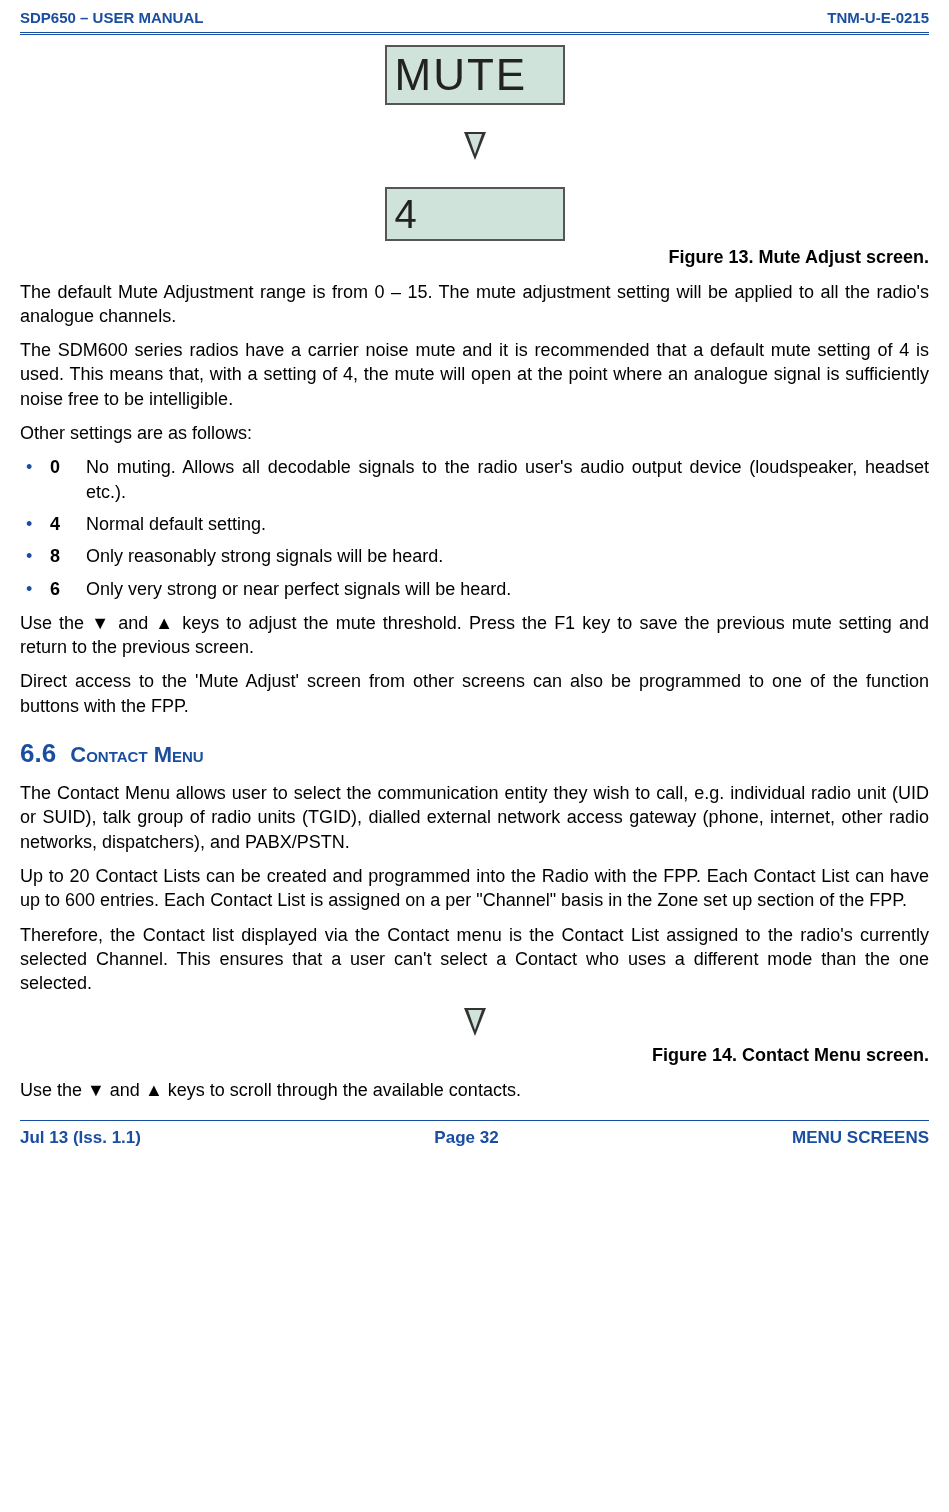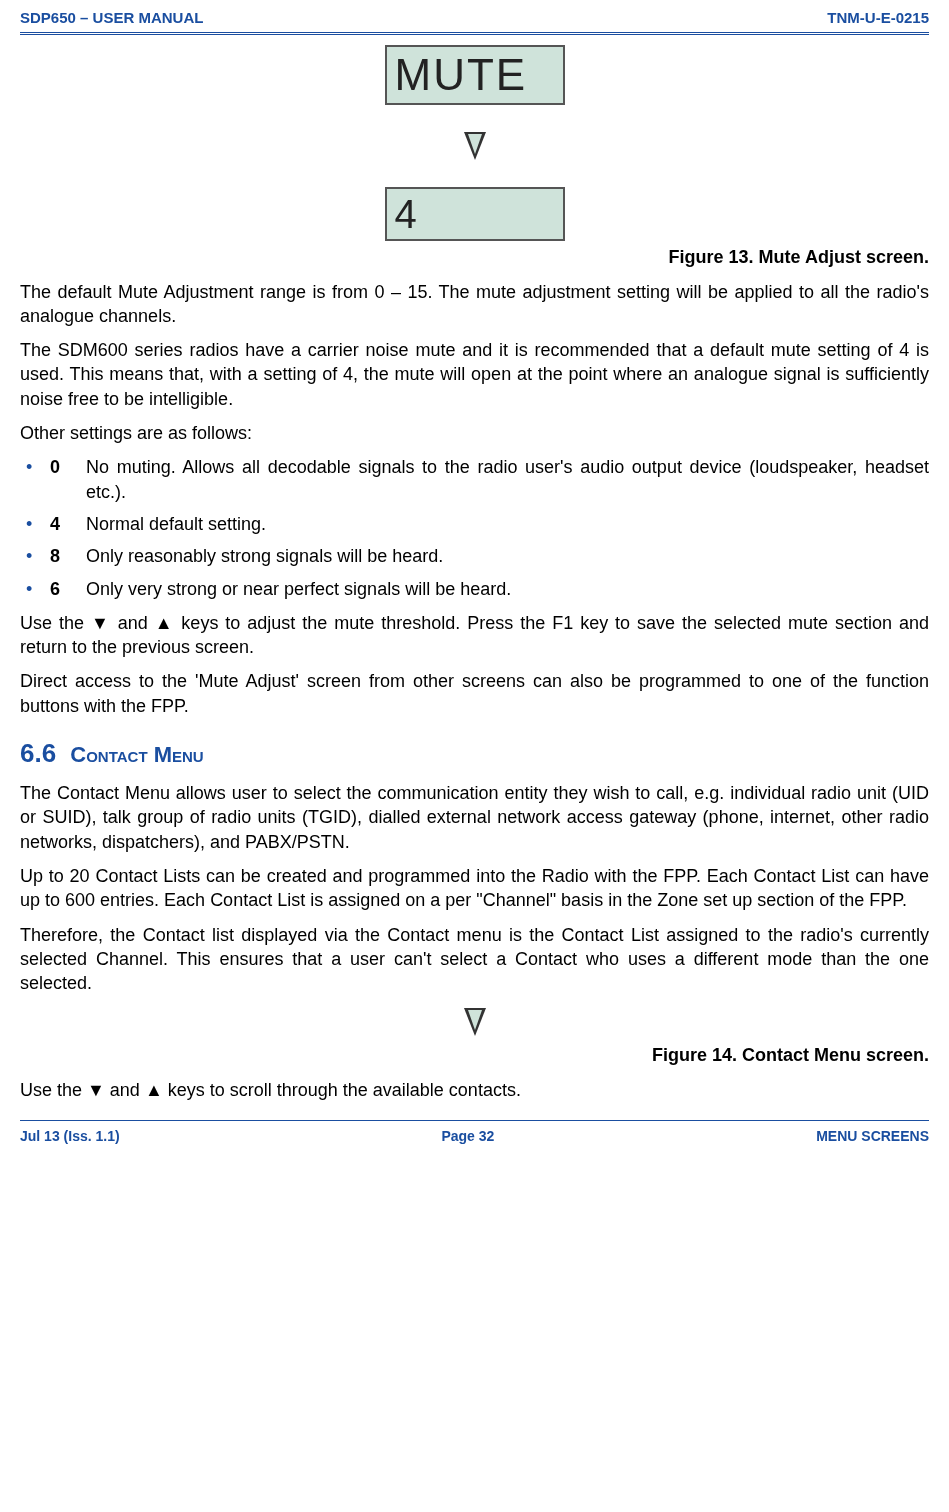--- a/index.html
+++ b/index.html
@@ -75,21 +75,21 @@
     color:#1a4ea0;
     font-weight:bold;
     font-size:22px;
     margin: 18px 0 6px;
   }
   .section-head .num { font-size:26px; margin-right:8px;}
   .section-head .maj { font-variant: small-caps; }
   .footer-rule { border-top:1px solid #1a4ea0; margin-top:18px;}
   .footer {
     display:flex; justify-content:space-between;
-    color:#1a4ea0; font-weight:bold; padding:6px 0 12px; font-size:14px;text-align:right;
+    color:#1a4ea0; font-weight:bold; padding:6px 0 12px; font-size:17px;text-align:right;
   }
 </style>
 </head>
 <body>
 
 <div class="topbar">
   <span>SDP650 – USER MANUAL</span>
   <span>TNM-U-E-0215</span>
 </div>
 <div class="rule-double"></div>
@@ -123,21 +123,21 @@
     <span class="setnum">8</span>
     <span style="flex:1">Only reasonably strong signals will be heard.</span>
   </li>
   <li>
     <span class="bullet">•</span>
     <span class="setnum">6</span>
     <span style="flex:1">Only very strong or near perfect signals will be heard.</span>
   </li>
 </ul>
 
-<p>Use the ▼ and ▲ keys to adjust the mute threshold.  Press the F1 key to save the selected mute section and return to the previous screen.</p>
+<p>Use the ▼ and ▲ keys to adjust the mute threshold.  Press the F1 key to save the previous mute setting and return to the previous screen.</p>
 <p>Direct access to the 'Mute Adjust' screen from other screens can also be programmed to one of the function buttons with the FPP.</p>
 
 <div class="section-head">
   <span class="num">6.6</span>
   <span class="maj">Contact Menu</span>
 </div>
 
 <p>The Contact Menu allows user to select the communication entity they wish to call, e.g. individual radio unit (UID or SUID), talk group of radio units (TGID), dialled external network access gateway (phone, internet, other radio networks, dispatchers), and PABX/PSTN.</p>
 <p>Up to 20 Contact Lists can be created and programmed into the Radio with the FPP.  Each Contact List can have up to 600 entries.  Each Contact List is assigned on a per "Channel" basis in the Zone set up section of the FPP.</p>
 <p>Therefore, the Contact list displayed via the Contact menu is the Contact List assigned to the radio's currently selected Channel.  This ensures that a user can't select a Contact who uses a different mode than the one selected.</p>

